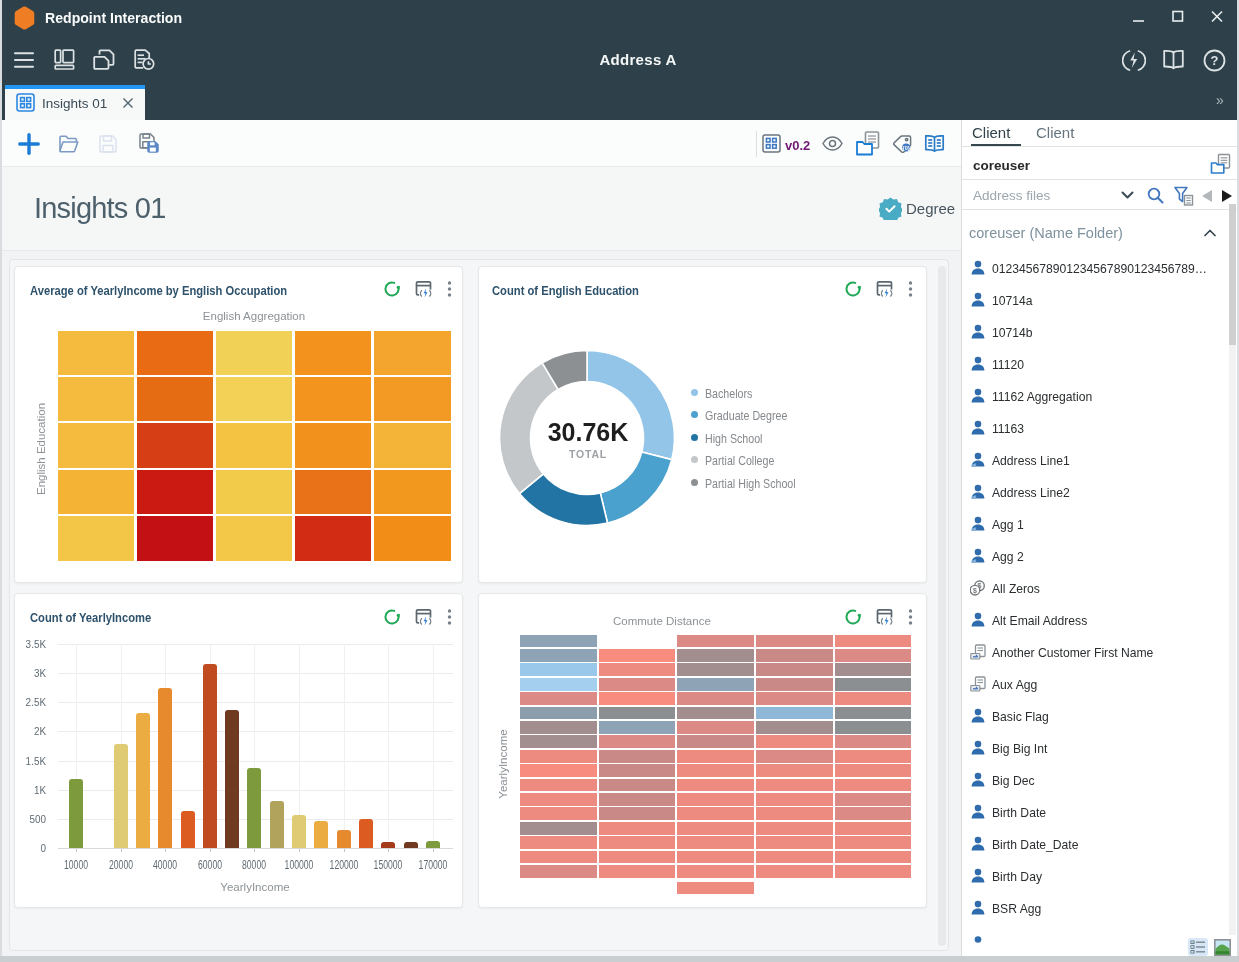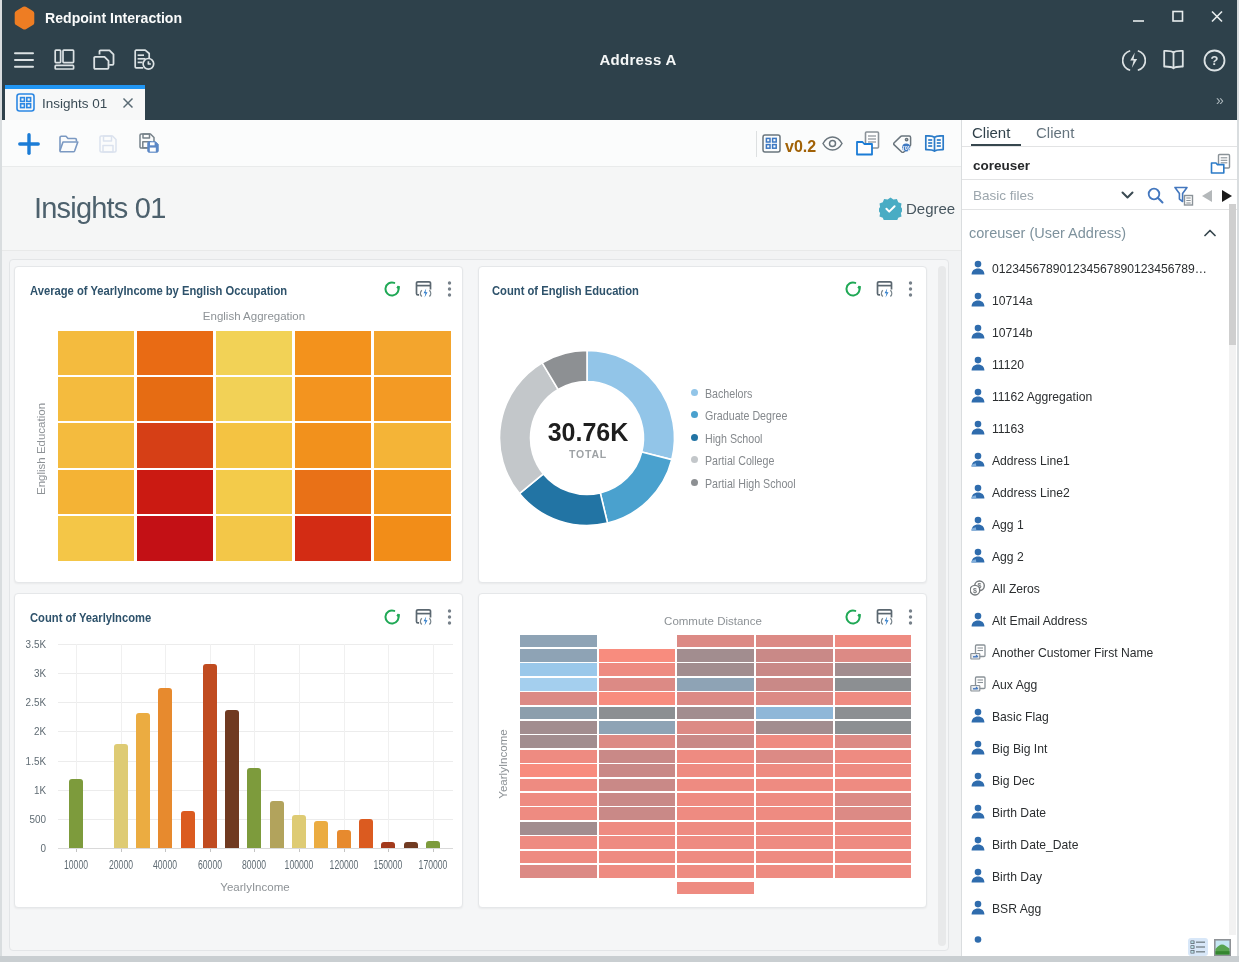--- a/index.html
+++ b/index.html
@@ -141,21 +141,21 @@
   <g stroke="#6A757D" stroke-width="1.5" fill="none">
       <rect x="1" y="1" width="17" height="17" rx="2"></rect>
     </g>
   <g stroke="#3D78C2" stroke-width="1.5" fill="none">
     <rect x="4.4" y="4.4" width="3.6" height="3.6"></rect>
       <rect x="10.6" y="4.4" width="3.6" height="3.6"></rect>
     <rect x="4.4" y="10.6" width="3.6" height="3.6"></rect>
       <rect x="10.6" y="10.6" width="3.6" height="3.6"></rect>
   </g>
 </svg>
-<div class="abs" style="left:785px;top:138px;font-size:16px;font-weight:bold;color:#a16207;">v0.2</div>
+<div class="abs" style="left:785px;top:138px;font-size:13px;font-weight:bold;color:#701a75;">v0.2</div>
 <svg class="abs" style="left:822px;top:136px;" width="21" height="15" viewBox="0 0 21 15">
   <g stroke="#6A757D" stroke-width="1.5" fill="none">
     <path d="M1,7.5 C3.5,3 7,1 10.5,1 C14,1 17.5,3 20,7.5 C17.5,12 14,14 10.5,14 C7,14 3.5,12 1,7.5 Z"></path>
     <circle cx="10.5" cy="7.5" r="3"></circle>
   </g>
 </svg>
 <svg class="abs" style="left:855px;top:130px;" width="27" height="27" viewBox="0 0 27 27">
   <g stroke="#8A9298" stroke-width="1.6" fill="#fff">
     <rect x="10.5" y="2" width="13" height="16" rx="1"></rect>
   </g>
@@ -381,21 +381,21 @@
 <path d="M6.8,10.2 a4.6,4.6 0 0 0 0,6.4 M14.4,10.2 a4.6,4.6 0 0 1 0,6.4" stroke="#7A868D" stroke-width="1.4" fill="none"></path>
 <path d="M11.2,8.6 l-2.6,4.6 h1.9 l-1,4.2 3,-5.1 h-2 z" fill="#2979C9"></path>
   </svg>
 <svg class="abs" style="left:908px;top:609px;" width="5" height="16" viewBox="0 0 5 16">
 <g fill="#77818A">
       <circle cx="2.5" cy="2" r="1.7"></circle>
       <circle cx="2.5" cy="8" r="1.7"></circle>
       <circle cx="2.5" cy="14" r="1.7"></circle>
     </g>
   </svg>
-<div class="abs" style="left:613px;top:615px;width:200px;text-align:center;font-size:11.5px;color:#8D9296;">Commute Distance</div>
+<div class="abs" style="left:613px;top:615px;width:200px;font-size:11.5px;color:#8D9296;">Commute Distance</div>
 <div class="abs" style="left:398px;top:758px;width:210px;text-align:center;font-size:11.5px;color:#8D9296;transform:rotate(-90deg);">YearlyIncome</div>
 <div class="abs" style="left:520.0px;top:634.6px;width:76.5px;height:12.9px;background:#8EA3B5;"></div>
 <div class="abs" style="left:677.4px;top:634.6px;width:76.5px;height:12.9px;background:#DC8A85;"></div>
 <div class="abs" style="left:756.1px;top:634.6px;width:76.5px;height:12.9px;background:#DC8A85;"></div>
 <div class="abs" style="left:834.8px;top:634.6px;width:76.5px;height:12.9px;background:#EE8B81;"></div>
 <div class="abs" style="left:520.0px;top:649.0px;width:76.5px;height:12.9px;background:#8EA3B5;"></div>
 <div class="abs" style="left:598.7px;top:649.0px;width:76.5px;height:12.9px;background:#F88C7E;"></div>
 <div class="abs" style="left:677.4px;top:649.0px;width:76.5px;height:12.9px;background:#A28D8F;"></div>
 <div class="abs" style="left:756.1px;top:649.0px;width:76.5px;height:12.9px;background:#C98987;"></div>
 <div class="abs" style="left:834.8px;top:649.0px;width:76.5px;height:12.9px;background:#DC8A85;"></div>
@@ -490,21 +490,21 @@
     <line x1="10.7" y1="4.8" x2="17.3" y2="4.8"></line>
       <line x1="10.7" y1="7.3" x2="17.3" y2="7.3"></line>
       <line x1="10.7" y1="9.8" x2="17.3" y2="9.8"></line>
   </g>
   <g stroke="#2B7BC8" stroke-width="1.6" fill="#fff" stroke-linejoin="round">
     <path d="M1.5,20 v-10 h4.5 l1.5,1.6 h6.3 v8.4 z"></path>
   </g>
 </svg>
 <div class="abs" style="left:962px;top:179px;width:275px;height:1px;background:#E2E3E4;"></div>
 
-<div class="abs" style="left:973px;top:188px;font-size:13.5px;color:#9CA6AD;">Basic files</div>
+<div class="abs" style="left:973px;top:188px;font-size:13.5px;color:#9CA6AD;">Address files</div>
 <svg class="abs" style="left:1121px;top:191px;" width="13" height="9" viewBox="0 0 13 9">
   <path d="M1.5,1.5 l5,5 5,-5" stroke="#3A4A52" stroke-width="2" fill="none" stroke-linecap="round" stroke-linejoin="round"></path>
 </svg>
 <svg class="abs" style="left:1147px;top:187px;" width="17" height="17" viewBox="0 0 17 17">
   <circle cx="7" cy="7" r="5.3" stroke="#4377BE" stroke-width="1.8" fill="none"></circle>
   <line x1="10.8" y1="10.8" x2="15.5" y2="15.5" stroke="#4377BE" stroke-width="2" stroke-linecap="round"></line>
 </svg>
 <svg class="abs" style="left:1174px;top:186px;" width="20" height="20" viewBox="0 0 20 20">
   <path d="M1,1.5 h12 l-4.4,6 v8 l-3.2,-2.4 v-5.6 z" stroke="#4377BE" stroke-width="1.6" fill="none" stroke-linejoin="round"></path>
   <rect x="10.5" y="9.5" width="8" height="9.5" fill="#fff" stroke="#8A9298" stroke-width="1.4"></rect>
@@ -513,21 +513,21 @@
   <line x1="12.3" y1="17" x2="16.7" y2="17" stroke="#8A9298" stroke-width="1.1"></line>
 </svg>
 <svg class="abs" style="left:1201px;top:189px;" width="12" height="14" viewBox="0 0 12 14">
   <path d="M11,1 v12 l-10,-6 z" fill="#B4B8BA"></path>
 </svg>
 <svg class="abs" style="left:1221px;top:189px;" width="12" height="14" viewBox="0 0 12 14">
   <path d="M1,1 v12 l10,-6 z" fill="#1A1A1A"></path>
 </svg>
 <div class="abs" style="left:962px;top:209px;width:275px;height:1px;background:#E2E3E4;"></div>
 
-<div class="abs" style="left:969px;top:225px;font-size:14.5px;color:#7E929D;">coreuser (User Address)</div>
+<div class="abs" style="left:969px;top:225px;font-size:14.5px;color:#7E929D;">coreuser (Name Folder)</div>
 <svg class="abs" style="left:1204px;top:229px;" width="12" height="8" viewBox="0 0 12 8">
   <path d="M1,6.5 l5,-5 5,5" stroke="#37474F" stroke-width="1.7" fill="none" stroke-linecap="round" stroke-linejoin="round"></path>
 </svg>
 
 <svg class="abs" style="left:970px;top:260px;" width="16" height="16" viewBox="0 0 16 16">
     <circle cx="8" cy="4.1" r="3.3" fill="#2F6CAD"></circle>
     <path d="M1.6,14.5 c0,-4 2.6,-6.1 6.4,-6.1 c3.8,0 6.4,2.1 6.4,6.1 z" fill="#2F6CAD"></path>
   </svg>
 <div class="abs pit" style="left:992px;top:261px;font-size:13.5px;color:#2B2E30;width:240px;white-space:nowrap;overflow:hidden;text-overflow:ellipsis;">0123456789012345678901234567890123456789012345</div>
 <svg class="abs" style="left:970px;top:292px;" width="16" height="16" viewBox="0 0 16 16">

